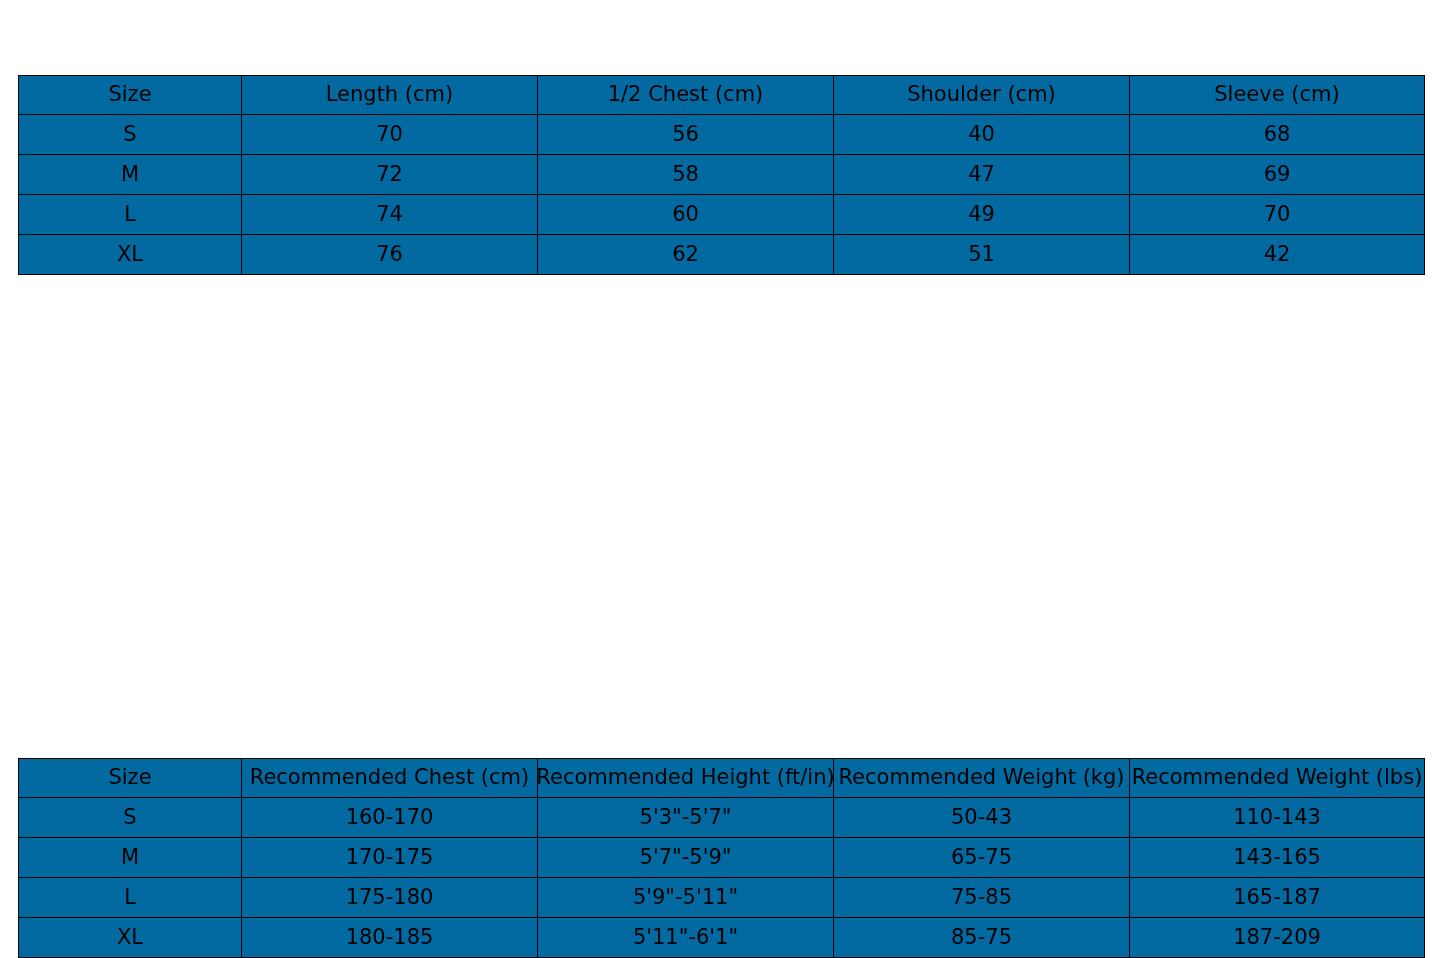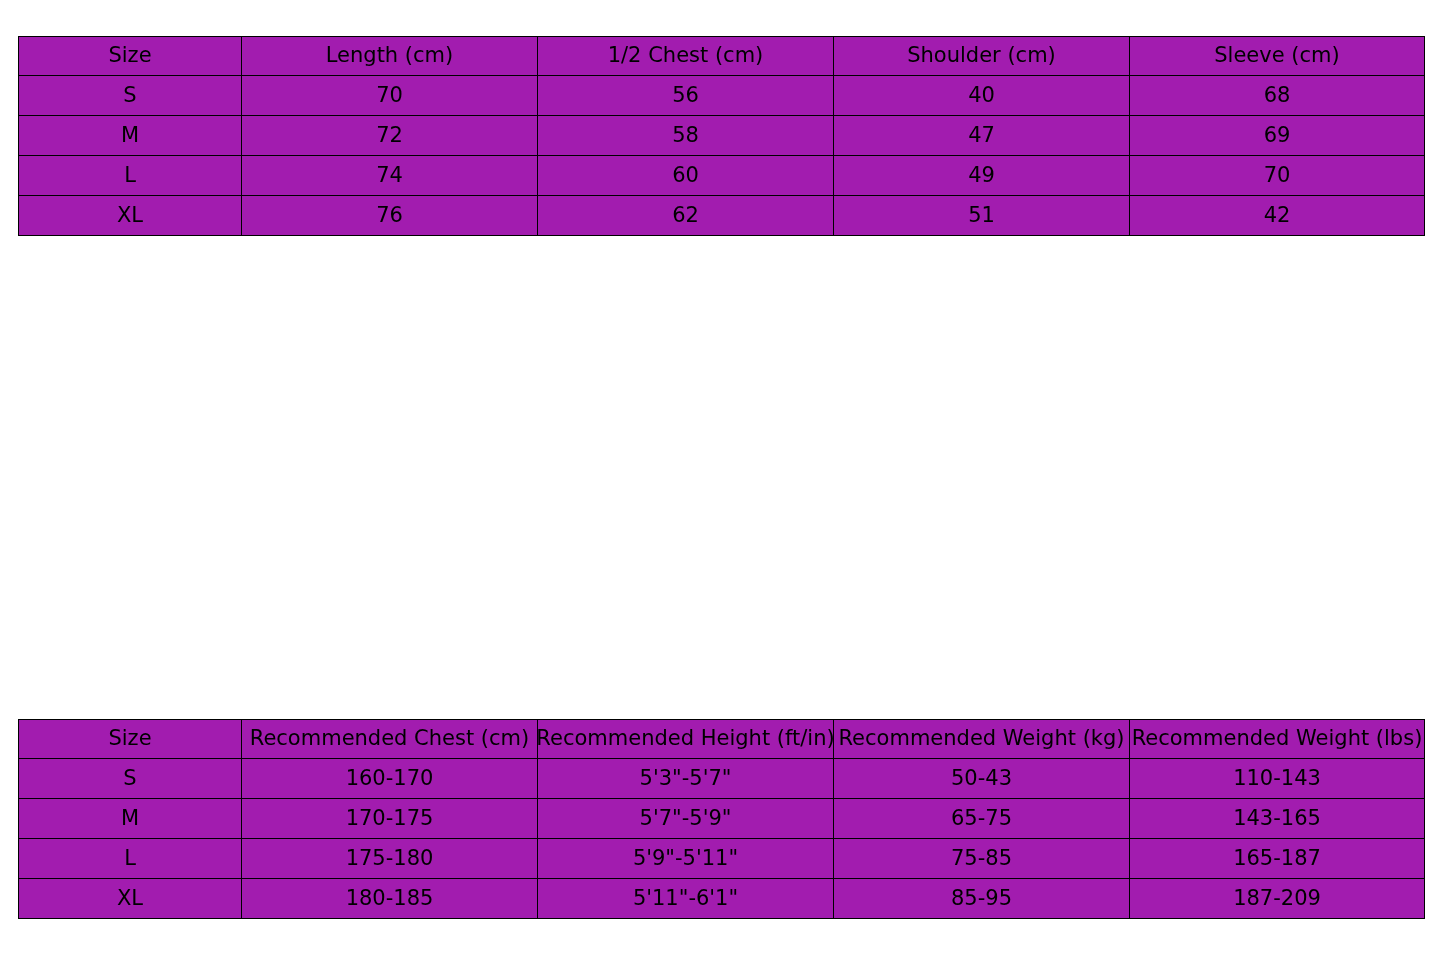--- a/index.html
+++ b/index.html
@@ -19,21 +19,22 @@
     position: absolute;
     left: 0;
     top: 0;
     width: 1445px;
     height: 958px;
   }
   table.size-table {
     position: absolute;
     border-collapse: collapse;
     table-layout: fixed;
-    background: #a21caf;
+    background: #0369a1;
+    margin-top: 39px;
   }
   table.size-table td,
   table.size-table th {
     border: 1.5px solid #000000;
     text-align: center;
     vertical-align: middle;
     font-weight: normal;
     font-size: 21px;
     line-height: 1.1;
     padding: 0;
@@ -184,19 +185,19 @@
         <td>L</td>
         <td>175-180</td>
         <td>5'9"-5'11"</td>
         <td>75-85</td>
         <td>165-187</td>
       </tr>
       <tr>
         <td>XL</td>
         <td>180-185</td>
         <td>5'11"-6'1"</td>
-        <td>85-95</td>
+        <td>85-75</td>
         <td>187-209</td>
       </tr>
     </tbody>
   </table>
 
 </div>
 
 </body></html>

